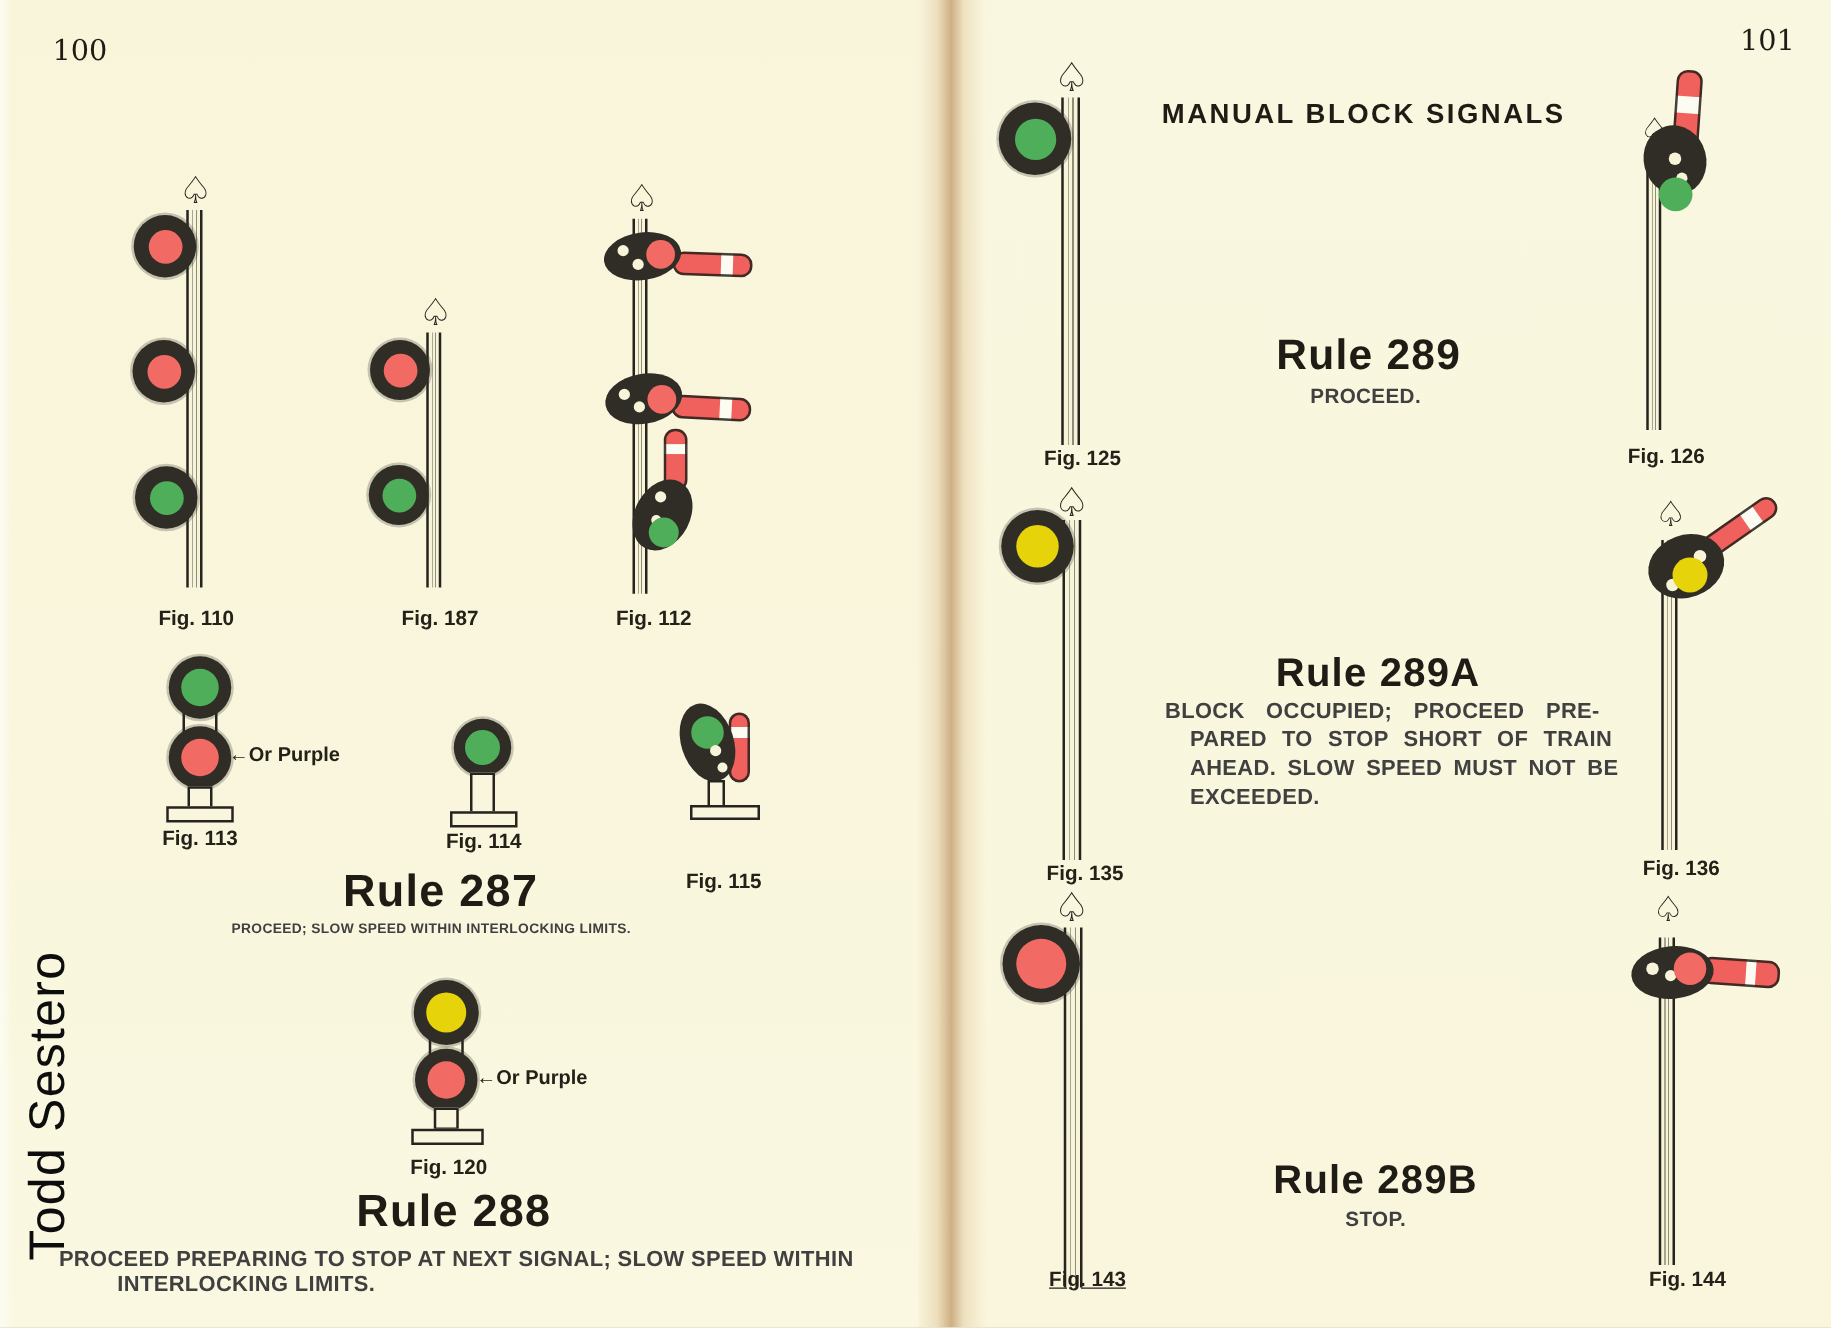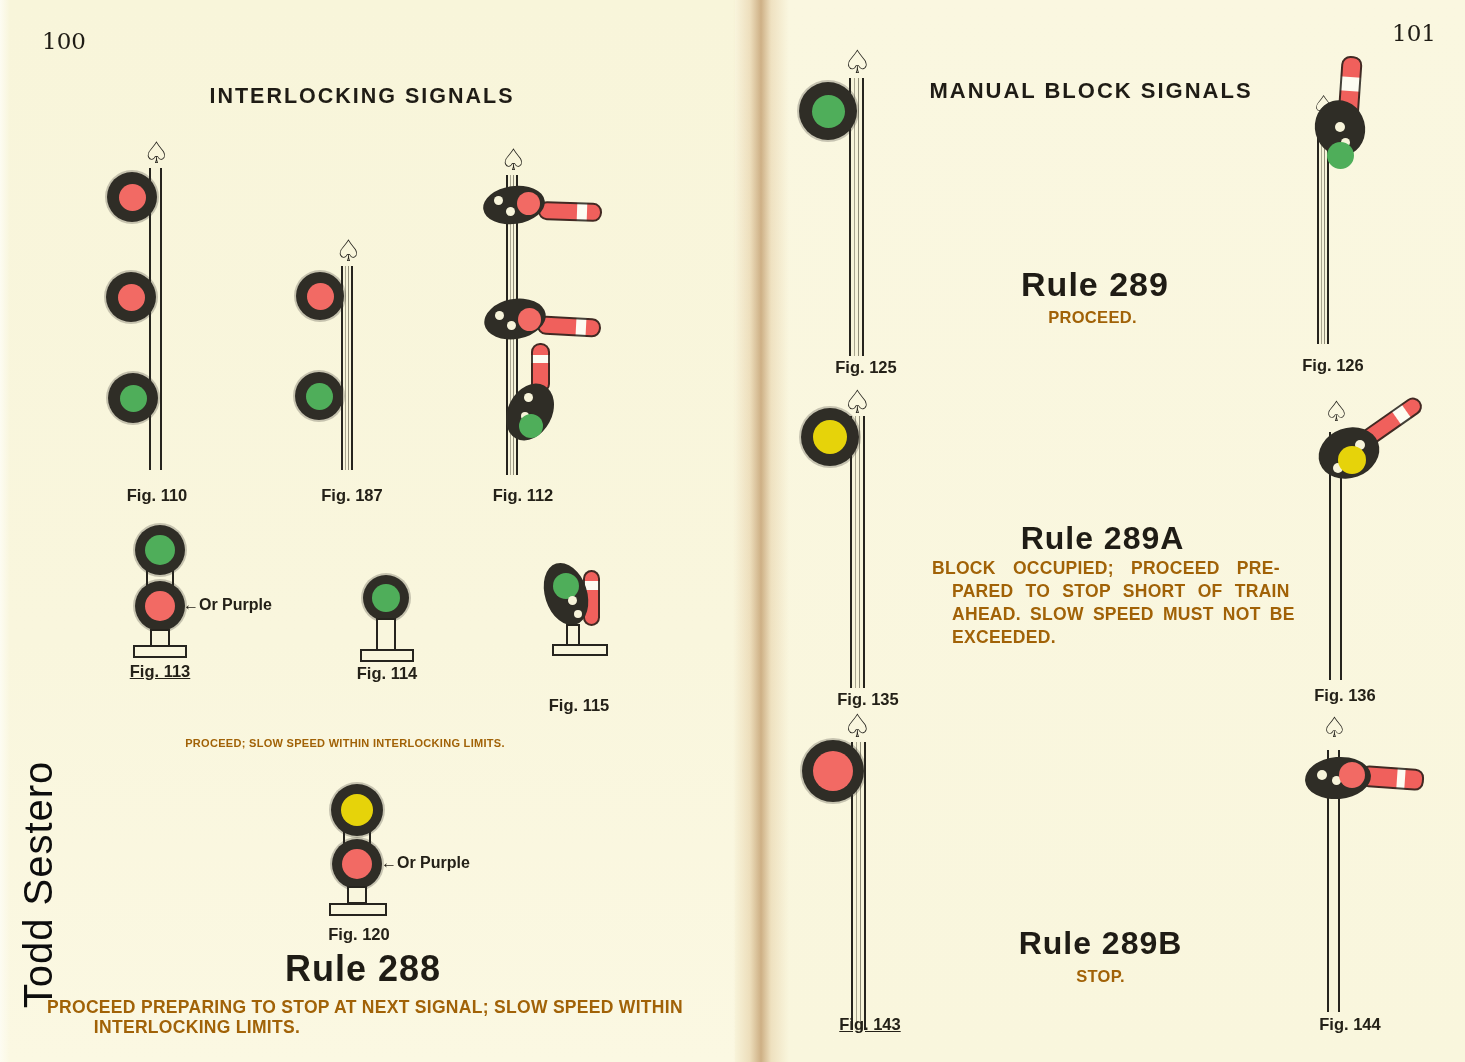--- a/index.html
+++ b/index.html
@@ -13,21 +13,21 @@
   #left-page{left:0;width:735px;background:linear-gradient(180deg,#f8f5da 0%,#f9f6dd 60%,#fbf8e2 100%);}
   #right-page{left:735px;width:730px;background:linear-gradient(180deg,#faf7e0 0%,#f9f6dd 100%);}
   #gutter{
     position:absolute;left:733px;top:0;width:56px;height:100%;
     background:linear-gradient(90deg,rgba(205,165,110,0) 0%,rgba(205,160,100,.28) 30%,rgba(170,118,60,.55) 50%,rgba(205,160,100,.25) 68%,rgba(205,165,110,0) 100%);
   }
   #left-edge{position:absolute;left:0;top:0;width:10px;height:100%;background:linear-gradient(90deg,#fdfcf2,rgba(253,252,242,0));}
   .pgnum{position:absolute;font-family:"DejaVu Serif",serif;font-size:23px;color:#1f1c15;}
   .heading{position:absolute;font-weight:bold;letter-spacing:2px;color:#1f1c15;text-align:center;}
   .rule-title{position:absolute;font-weight:bold;color:#1f1c15;text-align:center;letter-spacing:1px;}
-  .rule-text{position:absolute;font-weight:bold;color:#a16207;letter-spacing:.3px;}
+  .rule-text{position:absolute;font-weight:bold;color:#404040;letter-spacing:.3px;}
   .caption{position:absolute;font-weight:bold;font-size:16.5px;color:#242118;text-align:center;white-space:nowrap;}
   .or-purple{position:absolute;font-weight:bold;font-size:16px;color:#242118;white-space:nowrap;}
   
   .pole{
     position:absolute;box-sizing:border-box;
     border-left:2.5px solid #26241e;border-right:2.5px solid #26241e;
     background:linear-gradient(90deg,#f7f4da 0 28%,#a9a690 28% 38%,#f7f4da 38% 62%,#8f8c78 62% 72%,#f7f4da 72% 100%);
   }
   .finial{position:absolute;font-family:"DejaVu Sans",sans-serif;color:#26241e;line-height:1;}
   .light{position:absolute;border-radius:50%;background:#2f2d26;display:flex;align-items:center;justify-content:center;
@@ -51,21 +51,20 @@
 <body>
 
 <div id="scan">
 
   <div id="left-page" class="page"></div>
   <div id="right-page" class="page"></div>
   <div id="gutter"></div>
   <div id="left-edge"></div>
 
   <div class="pgnum" style="left:42px;top:28px;">100</div>
-  <div class="heading" style="left:178px;top:84px;width:368px;font-size:21.5px;">INTERLOCKING SIGNALS</div>
 
   <div>
     <div class="finial" style="left:143px;top:138px;font-size:30px;">♤</div>
     <div class="pole" style="left:149px;top:168px;width:13px;height:302px;"></div>
     <div class="light" style="left:107px;top:172px;width:50px;height:50px;">
         <div class="lens" style="width:27px;height:27px;background:#f26a64;"></div>
       </div>
     <div class="light" style="left:106px;top:272px;width:50px;height:50px;">
         <div class="lens" style="width:27px;height:27px;background:#f26a64;"></div>
       </div>
@@ -115,21 +114,21 @@
     <div class="post" style="left:146px;top:550px;width:28px;height:62px;"></div>
     <div class="light" style="left:135px;top:525px;width:50px;height:50px;">
         <div class="lens" style="width:30px;height:30px;background:#4fae5a;"></div>
       </div>
     <div class="light" style="left:135px;top:581px;width:50px;height:50px;">
         <div class="lens" style="width:30px;height:30px;background:#f26a64;"></div>
       </div>
     <div class="post" style="left:150px;top:629px;width:20px;height:18px;"></div>
     <div class="base" style="left:133px;top:645px;width:54px;height:13px;"></div>
     <div class="or-purple" style="left:183px;top:596px;">←Or Purple</div>
-    <div class="caption" style="left:116px;top:662px;width:88px;text-decoration:underline;">Fig. 113</div>
+    <div class="caption" style="left:116px;top:662px;width:88px;">Fig. 113</div>
   </div>
 
   <div>
     <div class="light" style="left:363px;top:575px;width:46px;height:46px;">
         <div class="lens" style="width:28px;height:28px;background:#4fae5a;"></div>
       </div>
     <div class="post" style="left:376px;top:618px;width:20px;height:33px;"></div>
     <div class="base" style="left:360px;top:649px;width:54px;height:13px;"></div>
     <div class="caption" style="left:343px;top:664px;width:88px;">Fig. 114</div>
   </div>
@@ -138,20 +137,21 @@
     <div class="arm" style="left:583px;top:570px;width:17px;height:56px;background:linear-gradient(180deg,#f0605c 0 18%,#fdfcf2 18% 35%,#f0605c 35% 100%);"></div>
     <div class="blob" style="left:545px;top:562px;width:42px;height:64px;transform:rotate(-18deg);"></div>
     <div class="lens-abs" style="left:553px;top:573px;width:26px;height:26px;background:#4fae5a;"></div>
     <div class="hole" style="left:568px;top:596px;width:9px;height:9px;"></div>
     <div class="hole" style="left:574px;top:610px;width:8px;height:8px;"></div>
     <div class="post" style="left:566px;top:624px;width:14px;height:22px;"></div>
     <div class="base" style="left:552px;top:644px;width:56px;height:12px;"></div>
     <div class="caption" style="left:535px;top:664px;width:88px;margin-top:32px;">Fig. 115</div>
   </div>
 
+  <div class="rule-title" style="left:245px;top:692px;width:215px;font-size:36px;">Rule 287</div>
   <div class="rule-text" style="left:80px;top:737px;width:530px;font-size:11px;text-align:center;">PROCEED; SLOW SPEED WITHIN INTERLOCKING LIMITS.</div>
 
   <div>
     <div class="post" style="left:343px;top:810px;width:28px;height:64px;"></div>
     <div class="light" style="left:331px;top:784px;width:52px;height:52px;">
         <div class="lens" style="width:32px;height:32px;background:#e6d30a;"></div>
       </div>
     <div class="light" style="left:332px;top:839px;width:50px;height:50px;">
         <div class="lens" style="width:30px;height:30px;background:#f26a64;"></div>
       </div>

